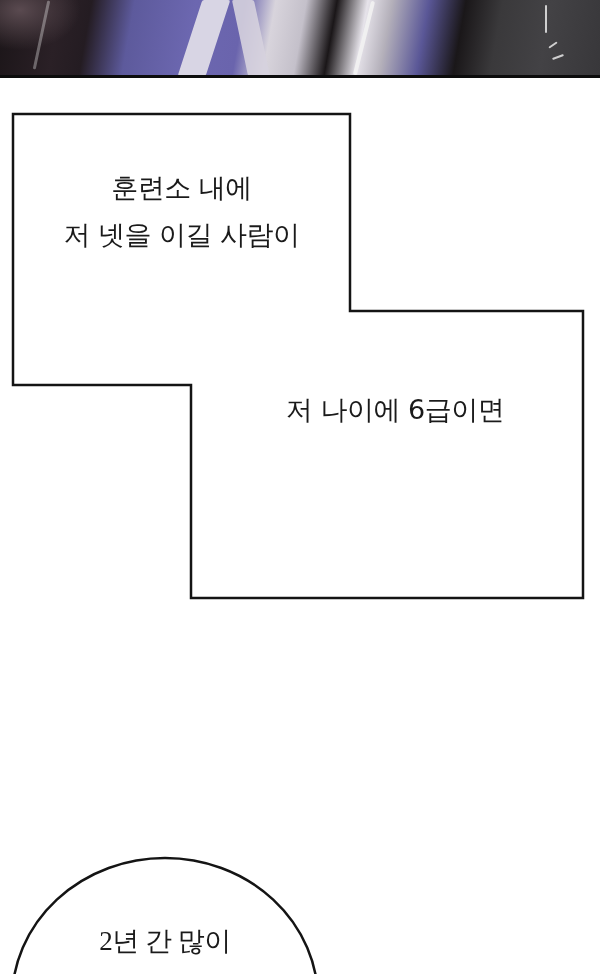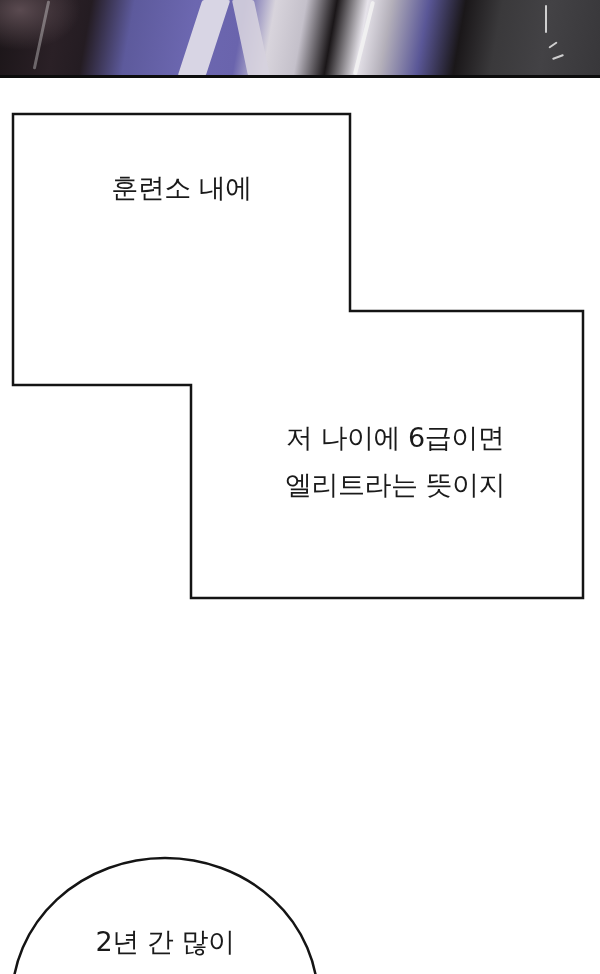--- a/index.html
+++ b/index.html
@@ -43,22 +43,22 @@
 </div>
 <div class="panel-border"></div>
 
 <svg class="box-svg" width="600" height="974">
   <polygon points="13,114 350,114 350,311 583,311 583,598 191,598 191,385 13,385" fill="#ffffff" stroke="#141414" stroke-width="2.5" stroke-linejoin="miter"></polygon>
   <ellipse cx="165" cy="1000" rx="153" ry="142" fill="#ffffff" stroke="#141414" stroke-width="2.5"></ellipse>
 </svg>
 
 <div class="text-block" style="left:13px;top:150px;width:337px;margin-top:14px;">
   <div>훈련소 내에</div>
+  <div>저 넷을 이길 사람이</div>
 </div>
 
-<div class="text-block" style="left:191px;top:386px;width:408px;margin-top:28px;">
+<div class="text-block" style="left:191px;top:386px;width:408px;">
   <div>저 나이에 6급이면</div>
-  <div>엘리트라는 뜻이지</div>
 </div>
 
-<div class="text-block" style="left:12px;top:918px;width:306px;">
+<div class="text-block" style="left:12px;top:918px;width:306px;font-family:Liberation Serif, serif;">
   <div>2년 간 많이</div>
 </div>
 
 </body></html>

